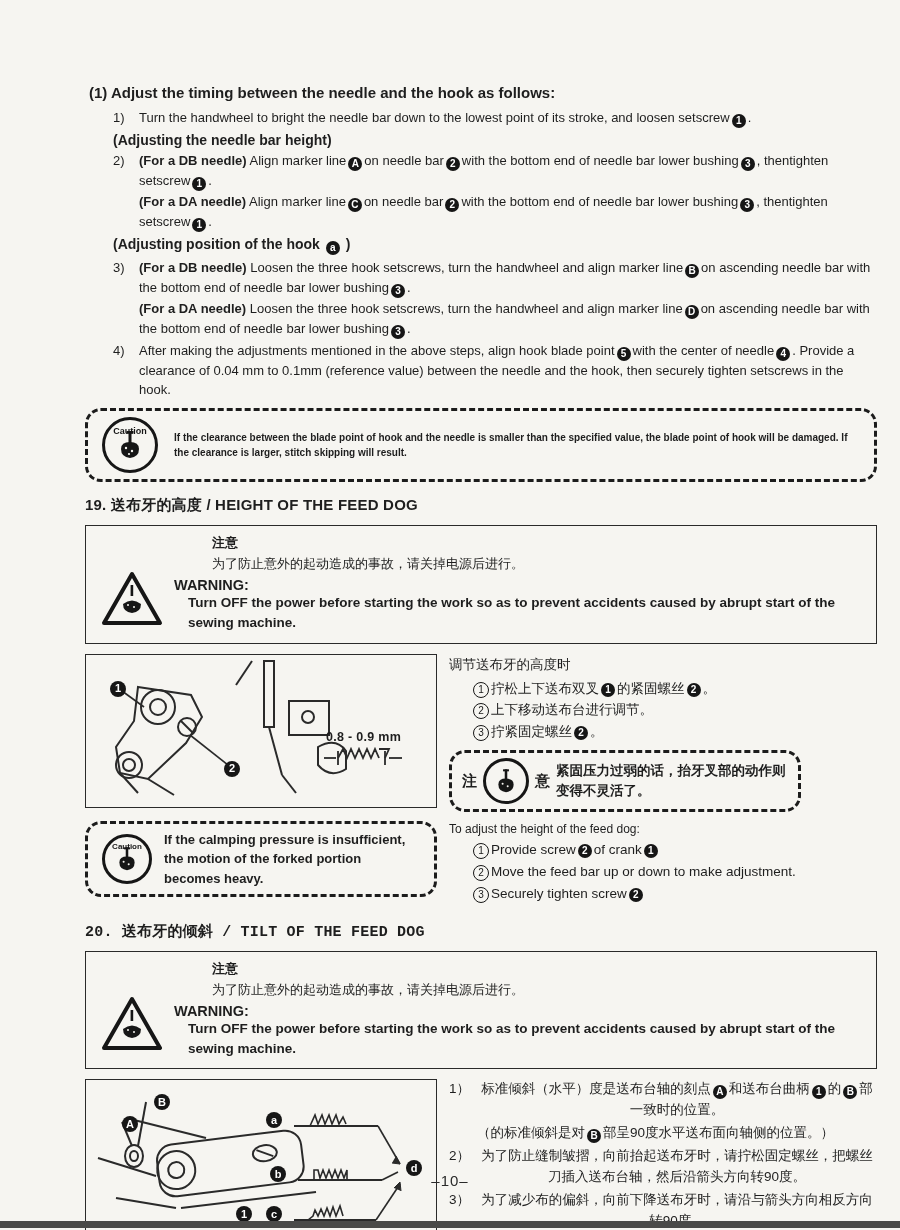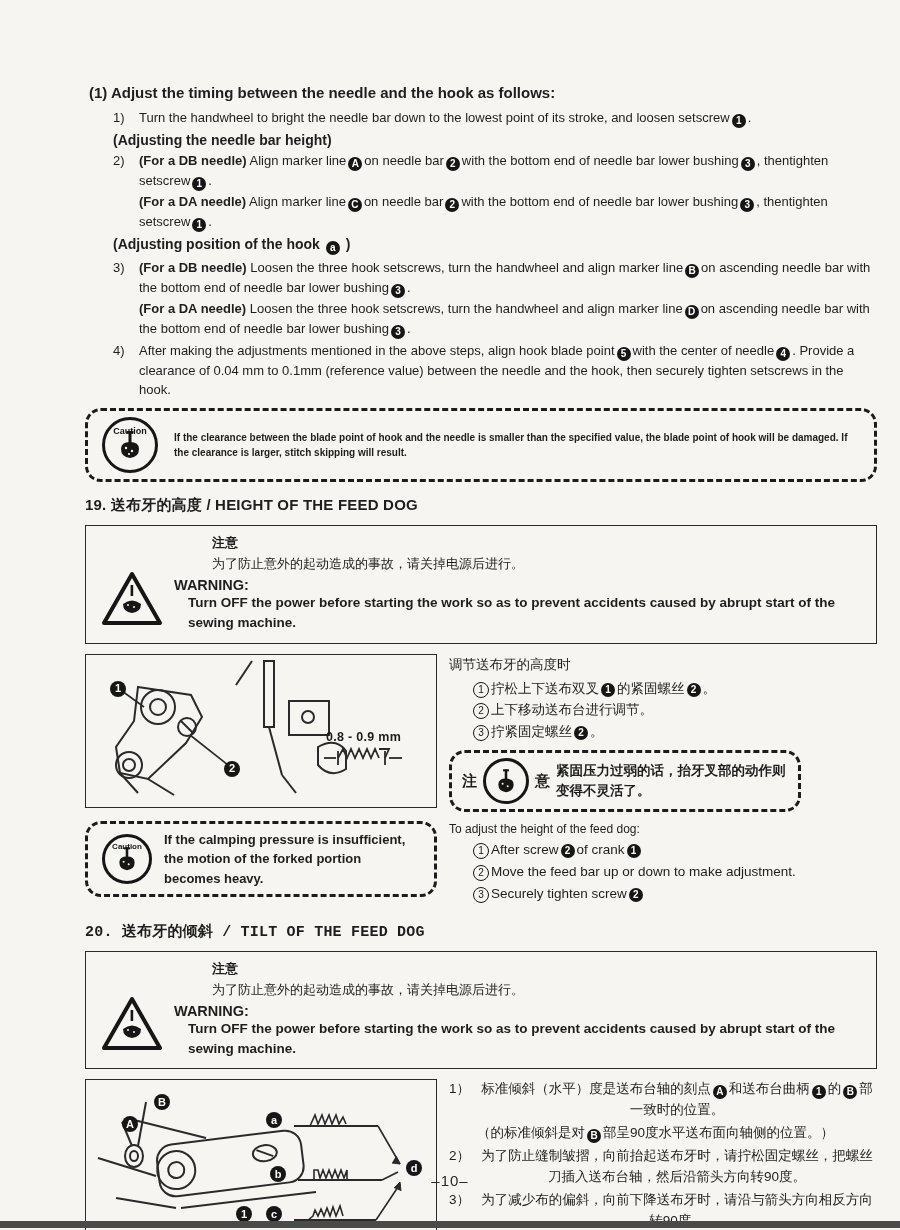--- a/index.html
+++ b/index.html
@@ -247,21 +247,21 @@
             </svg>
           </span>
         </div>
         <span class="note-zh">意</span>
         <span class="note-text">紧固压力过弱的话，抬牙叉部的动作则变得不灵活了。</span>
       </div>
 
       <div class="en-intro">To adjust the height of the feed dog:</div>
       <div class="step-line">
           <span class="oc">1</span>
-          <span> After screw</span>
+          <span> Provide screw</span>
           <span class="bc">2</span>
           <span>of crank</span>
           <span class="bc">1</span>
         </div>
       <div class="step-line">
           <span class="oc">2</span>
           <span> Move the feed bar up or down to make adjustment.</span>
         </div>
       <div class="step-line">
           <span class="oc">3</span>

